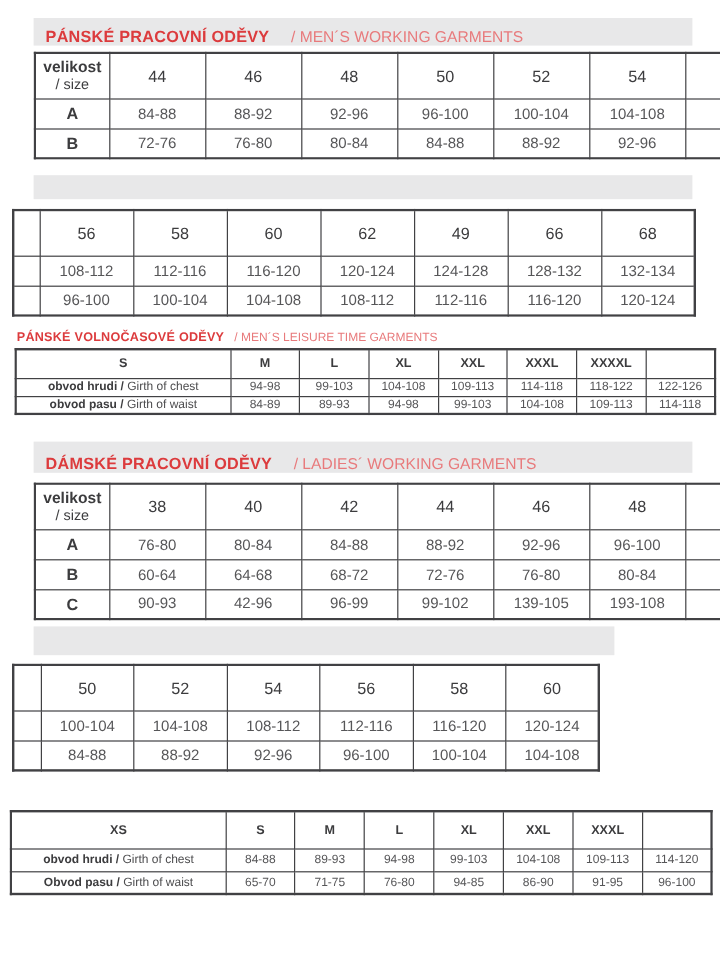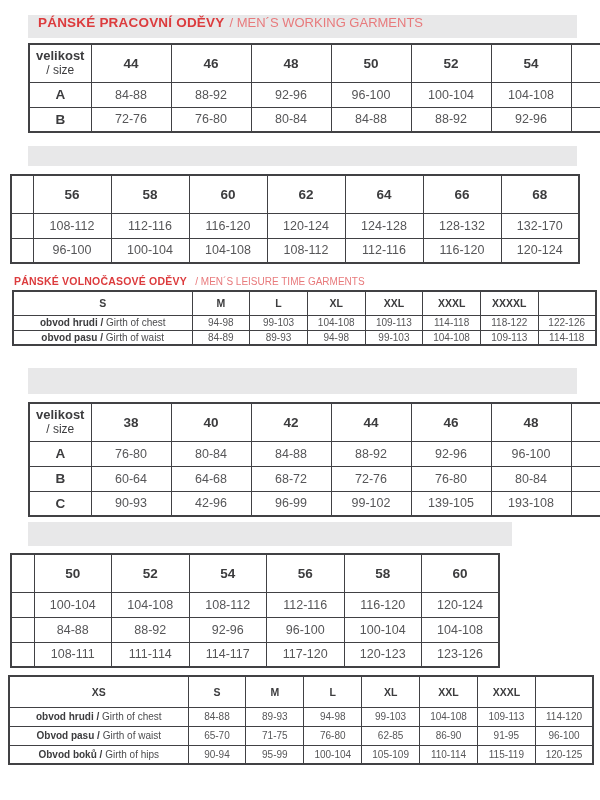--- a/index.html
+++ b/index.html
@@ -1,35 +1,35 @@
 <!DOCTYPE html>
 <html><head>
 <meta charset="utf-8">
 <style>
   html,body{margin:0;padding:0;background:#fff;}
   .page{position:relative;width:600px;height:800px;background:#ffffff;overflow:hidden;
         font-family:"Liberation Sans", sans-serif;}
-  .hbar{position:absolute;left:28px;width:549px;background:#e8e8e9;display:flex;align-items:flex-start;
+  .hbar{position:absolute;left:28px;width:549px;background:#e8e8e9;display:flex;align-items:flex-end;
         padding-left:10px;box-sizing:border-box;white-space:nowrap;}
   .hbar.h1{top:15px;height:23px;}
   .hbar.h3{top:368px;height:26px;}
   .hcz{font-weight:700;font-size:13.5px;color:#dc3b3d;letter-spacing:.2px;}
-  .hen{font-size:13px;color:#e87a7c;margin-left:5px;}
+  .hen{font-size:13px;color:#e87a7c;margin-left:18px;}
   .hsmall{position:absolute;left:14px;top:271px;white-space:nowrap;}
   .hsmall .hcz{font-size:10.5px;}
   .hsmall .hen{font-size:10px;margin-left:4px;}
   .gbar{position:absolute;background:#e8e8e9;}
   .twrap{position:absolute;overflow:hidden;}
   table.t{border-collapse:collapse;table-layout:fixed;border:2px solid #414144;}
   .t th,.t td{border:1.4px solid #414144;text-align:center;vertical-align:middle;padding:0;
               color:#3c3c3e;overflow:hidden;}
   
   .t-big thead tr{height:38px;}
   .t-big tbody tr{height:25px;}
-  .t-big th.size{font-weight:700;font-size:13.5px;margin-top:20px;}
+  .t-big th.size{font-weight:400;font-size:13.5px;margin-top:20px;}
   .t-big td.val{font-weight:400;font-size:12.5px;color:#565658;}
   .t-big td.rlab{font-weight:700;font-size:13.5px;}
   .vlk1{font-weight:700;font-size:13px;line-height:1.15;}
   .vlk2{font-weight:400;font-size:12px;line-height:1.15;}
   
   .t-small th.size{font-weight:700;font-size:10.5px;}
   .t-small td.val{font-size:10px;color:#565658;}
   .t-small td.mlab{font-size:10px;}
   .bcz{font-weight:700;}
   .ren{font-weight:400;color:#4c4c4e;}
@@ -114,35 +114,35 @@
           <col style="width: 78px;">
           <col style="width: 78px;">
         </colgroup>
         <thead>
           <tr>
             <th class="lead"></th>
             <th class="size">56</th>
             <th class="size">58</th>
             <th class="size">60</th>
             <th class="size">62</th>
-            <th class="size">64</th>
+            <th class="size">49</th>
             <th class="size">66</th>
             <th class="size">68</th>
           </tr>
         </thead>
         <tbody>
           <tr>
             <td class="lead"></td>
             <td class="val">108-112</td>
             <td class="val">112-116</td>
             <td class="val">116-120</td>
             <td class="val">120-124</td>
             <td class="val">124-128</td>
             <td class="val">128-132</td>
-            <td class="val">132-170</td>
+            <td class="val">132-134</td>
           </tr>
           <tr>
             <td class="lead"></td>
             <td class="val">96-100</td>
             <td class="val">100-104</td>
             <td class="val">104-108</td>
             <td class="val">108-112</td>
             <td class="val">112-116</td>
             <td class="val">116-120</td>
             <td class="val">120-124</td>
@@ -198,20 +198,22 @@
             <td class="val">99-103</td>
             <td class="val">104-108</td>
             <td class="val">109-113</td>
             <td class="val">114-118</td>
           </tr>
         </tbody>
       </table>
   </div>
 
   <div class="hbar h3">
+    <span class="hcz">DÁMSKÉ PRACOVNÍ ODĚVY</span>
+    <span class="hen">/ LADIES´ WORKING GARMENTS</span>
   </div>
 
   <div class="twrap" style="left:28px;top:402px;width:572px;height:115px">
     <table class="t t-big" id="t-ladies1" style="width:622px">
         <colgroup>
           <col style="width: 62px;">
           <col style="width: 80px;">
           <col style="width: 80px;">
           <col style="width: 80px;">
           <col style="width: 80px;">
@@ -305,29 +307,20 @@
           </tr>
           <tr>
             <td class="lead"></td>
             <td class="val">84-88</td>
             <td class="val">88-92</td>
             <td class="val">92-96</td>
             <td class="val">96-100</td>
             <td class="val">100-104</td>
             <td class="val">104-108</td>
           </tr>
-          <tr>
-            <td class="lead"></td>
-            <td class="val">108-111</td>
-            <td class="val">111-114</td>
-            <td class="val">114-117</td>
-            <td class="val">117-120</td>
-            <td class="val">120-123</td>
-            <td class="val">123-126</td>
-          </tr>
         </tbody>
       </table>
   </div>
 
   <div class="twrap" style="left:8px;top:675px;width:586px;height:90px">
     <table class="t t-small" id="t-bottom" style="width:584px">
         <colgroup>
           <col style="width: 179px;">
           <col style="width: 57.9px;">
           <col style="width: 57.9px;">
@@ -357,32 +350,22 @@
             <td class="val">99-103</td>
             <td class="val">104-108</td>
             <td class="val">109-113</td>
             <td class="val">114-120</td>
           </tr>
           <tr>
             <td class="mlab"><span class="bcz">Obvod pasu /</span> <span class="ren">Girth of waist</span></td>
             <td class="val">65-70</td>
             <td class="val">71-75</td>
             <td class="val">76-80</td>
-            <td class="val">62-85</td>
+            <td class="val">94-85</td>
             <td class="val">86-90</td>
             <td class="val">91-95</td>
             <td class="val">96-100</td>
           </tr>
-          <tr>
-            <td class="mlab"><span class="bcz">Obvod boků /</span> <span class="ren">Girth of hips</span></td>
-            <td class="val">90-94</td>
-            <td class="val">95-99</td>
-            <td class="val">100-104</td>
-            <td class="val">105-109</td>
-            <td class="val">110-114</td>
-            <td class="val">115-119</td>
-            <td class="val">120-125</td>
-          </tr>
         </tbody>
       </table>
   </div>
 
 </div>
 
 </body></html>

